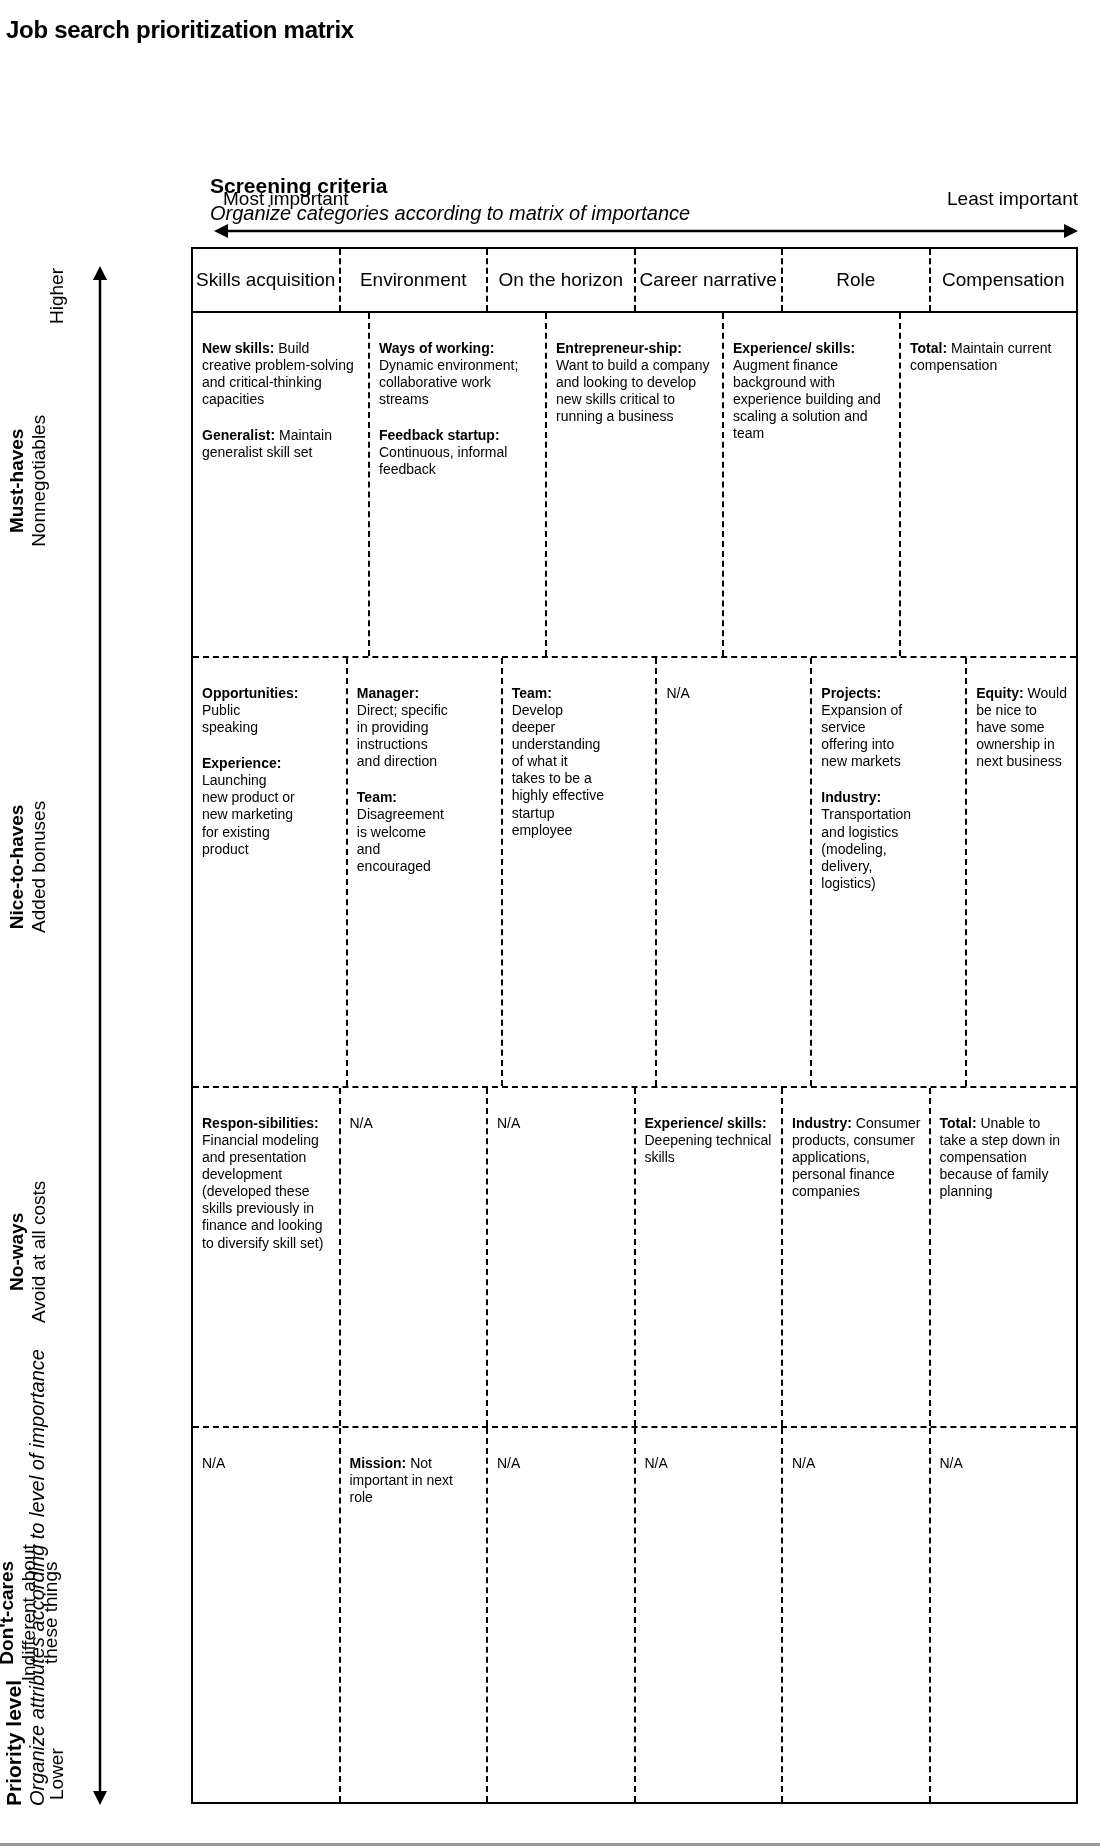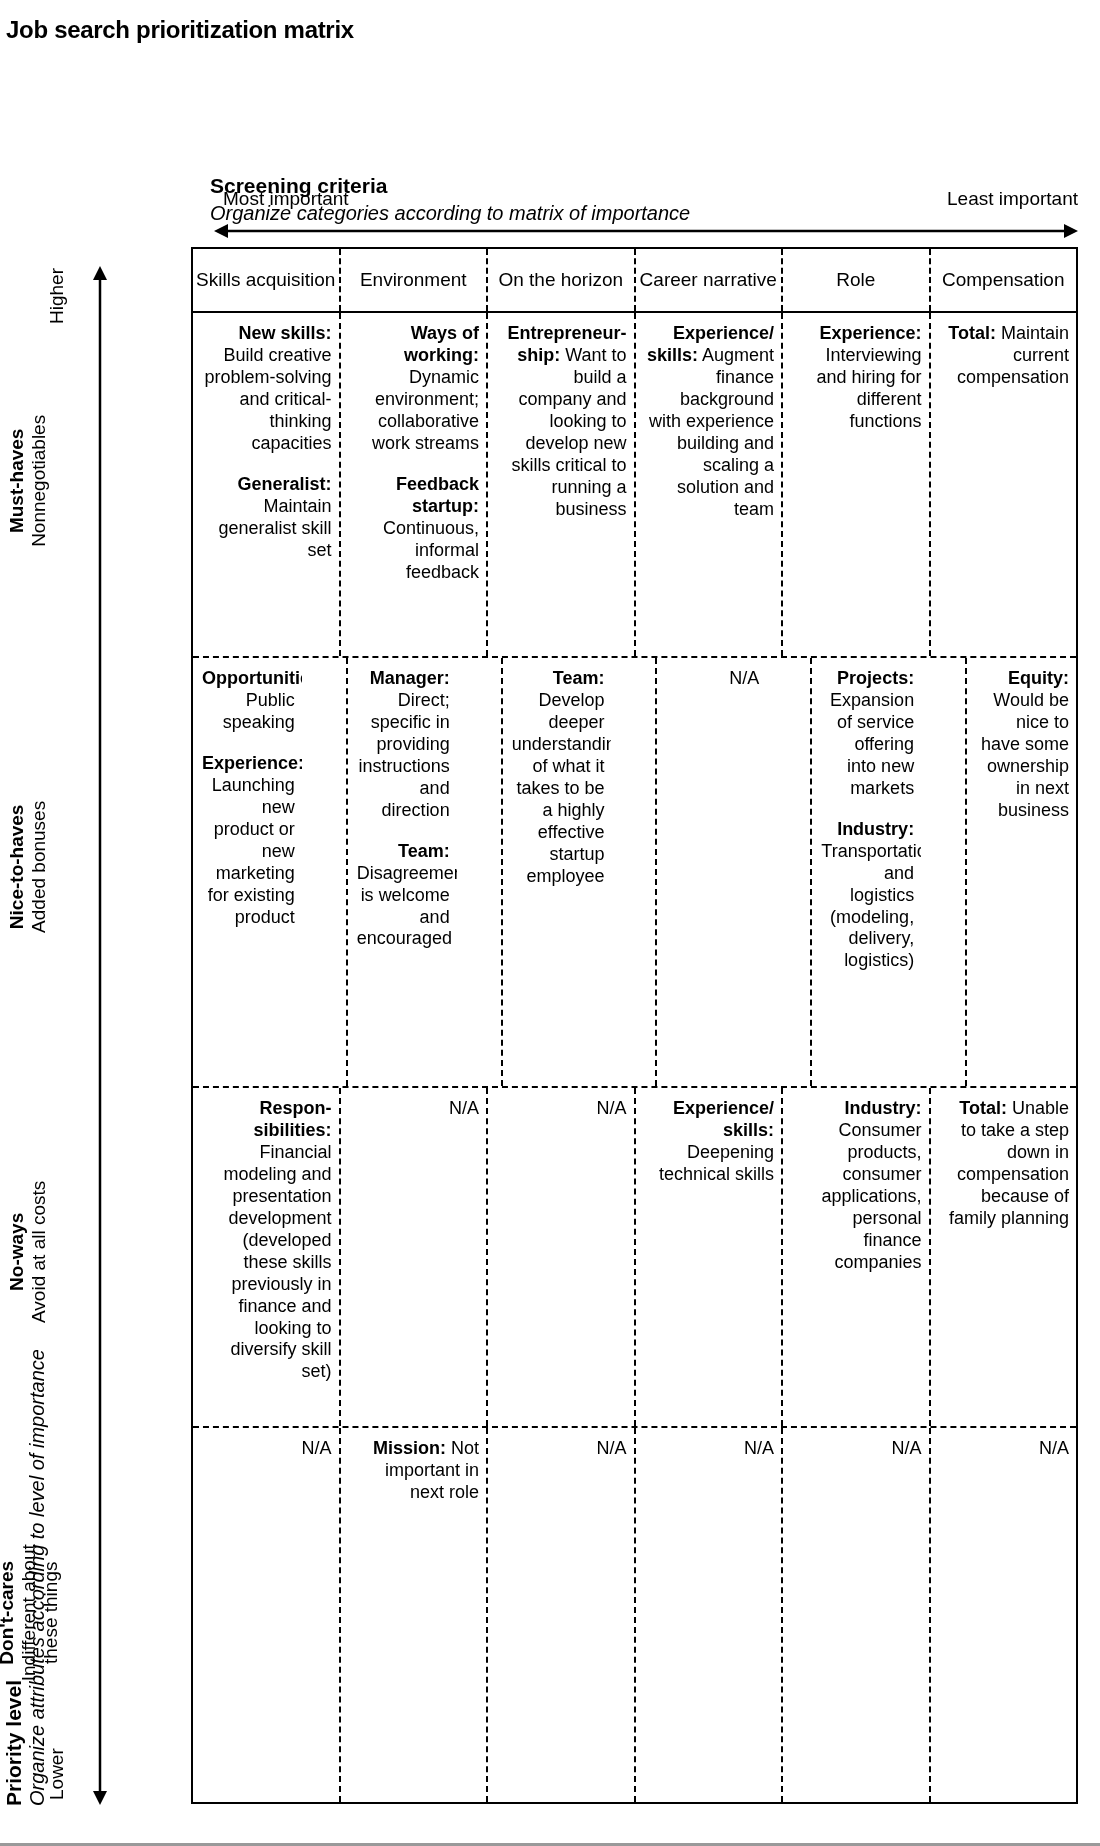--- a/index.html
+++ b/index.html
@@ -155,26 +155,25 @@
   .row + .row {
     border-top: 2px dashed #000;
   }
   .row-mh  { flex: 0 0 343px; }
   .row-nth { flex: 0 0 430px; gap: 44px; }
   .row-nw  { flex: 0 0 340px; }
   .row-dc  { flex: 1 1 auto; }
 
   .cell {
     flex: 1 1 0;
-    padding: 10px 7px 6px 9px;
+    padding: 27px 7px 6px 9px;
     box-sizing: border-box;
-    font-size: 18px;
+    font-size: 14px;
     line-height: 1.22;
     overflow: hidden;
-    text-align: right;
   }
   .cell + .cell {
     border-left: 2px dashed #000;
   }
   .entry { margin-bottom: 0; }
   .entry + .entry { margin-top: 19px; }
   .entry b { font-weight: bold; }
 
   
   .row-label {
@@ -285,23 +284,20 @@
           <div class="entry"><b>Ways of working:</b> <span>Dynamic environment; collaborative work streams</span></div>
           <div class="entry"><b>Feedback startup:</b> <span>Continuous, informal feedback</span></div>
         </div>
         <div class="cell">
           <div class="entry"><b>Entrepreneur-ship:</b> <span>Want to build a company and looking to develop new skills critical to running a business</span></div>
         </div>
         <div class="cell">
           <div class="entry"><b>Experience/ skills:</b> <span>Augment finance background with experience building and scaling a solution and team</span></div>
         </div>
         <div class="cell">
-          <div class="entry"><b>Experience:</b> <span>Interviewing and hiring for different functions</span></div>
-        </div>
-        <div class="cell">
           <div class="entry"><b>Total:</b> <span>Maintain current compensation</span></div>
         </div>
       </div>
       <div class="row row-nth">
         <div class="cell">
           <div class="entry"><b>Opportunities:</b> <span>Public speaking</span></div>
           <div class="entry"><b>Experience:</b> <span>Launching new product or new marketing for existing product</span></div>
         </div>
         <div class="cell">
           <div class="entry"><b>Manager:</b> <span>Direct; specific in providing instructions and direction</span></div>

